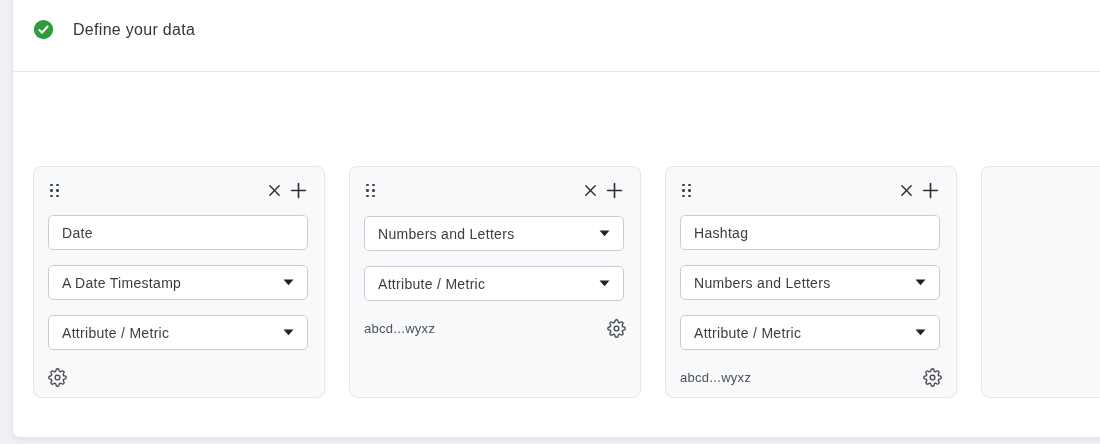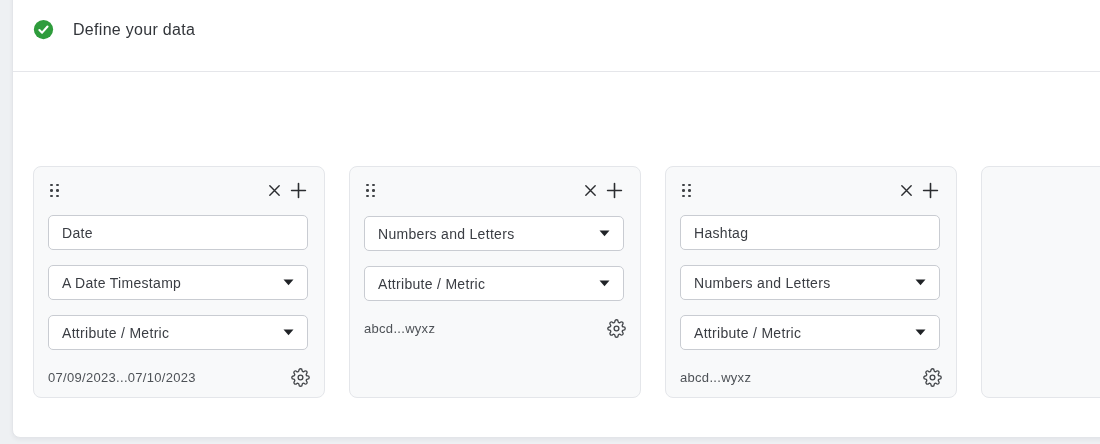--- a/index.html
+++ b/index.html
@@ -138,21 +138,20 @@
       </div>
       <div class="field select">
         <span>Attribute / Metric</span>
         <span>
             <svg width="11" height="7" viewBox="0 0 11 7">
               <polygon points="0.5,0.5 10.5,0.5 5.5,6.2" fill="#202327"></polygon>
             </svg>
           </span>
       </div>
       <div class="card-footer">
-        <span class="sample">07/09/2023...07/10/2023</span>
         <button class="icon-btn">
           <span>
               <svg width="19" height="19" viewBox="0 0 24 24" fill="none" stroke="#43464a" stroke-width="1.7" stroke-linecap="round" stroke-linejoin="round">
                 <circle cx="12" cy="12" r="3"></circle>
                 <path d="M19.4 15a1.65 1.65 0 0 0 .33 1.82l.06.06a2 2 0 0 1 0 2.83 2 2 0 0 1-2.83 0l-.06-.06a1.65 1.65 0 0 0-1.82-.33 1.65 1.65 0 0 0-1 1.51V21a2 2 0 0 1-2 2 2 2 0 0 1-2-2v-.09A1.65 1.65 0 0 0 9 19.4a1.65 1.65 0 0 0-1.82.33l-.06.06a2 2 0 0 1-2.83 0 2 2 0 0 1 0-2.83l.06-.06a1.65 1.65 0 0 0 .33-1.82 1.65 1.65 0 0 0-1.51-1H3a2 2 0 0 1-2-2 2 2 0 0 1 2-2h.09A1.65 1.65 0 0 0 4.6 9a1.65 1.65 0 0 0-.33-1.82l-.06-.06a2 2 0 0 1 0-2.83 2 2 0 0 1 2.83 0l.06.06a1.65 1.65 0 0 0 1.82.33H9a1.65 1.65 0 0 0 1-1.51V3a2 2 0 0 1 2-2 2 2 0 0 1 2 2v.09a1.65 1.65 0 0 0 1 1.51 1.65 1.65 0 0 0 1.82-.33l.06-.06a2 2 0 0 1 2.83 0 2 2 0 0 1 0 2.83l-.06.06a1.65 1.65 0 0 0-.33 1.82V9a1.65 1.65 0 0 0 1.51 1H21a2 2 0 0 1 2 2 2 2 0 0 1-2 2h-.09a1.65 1.65 0 0 0-1.51 1z"></path>
               </svg>
             </span>
         </button>
       </div>
     </div>

